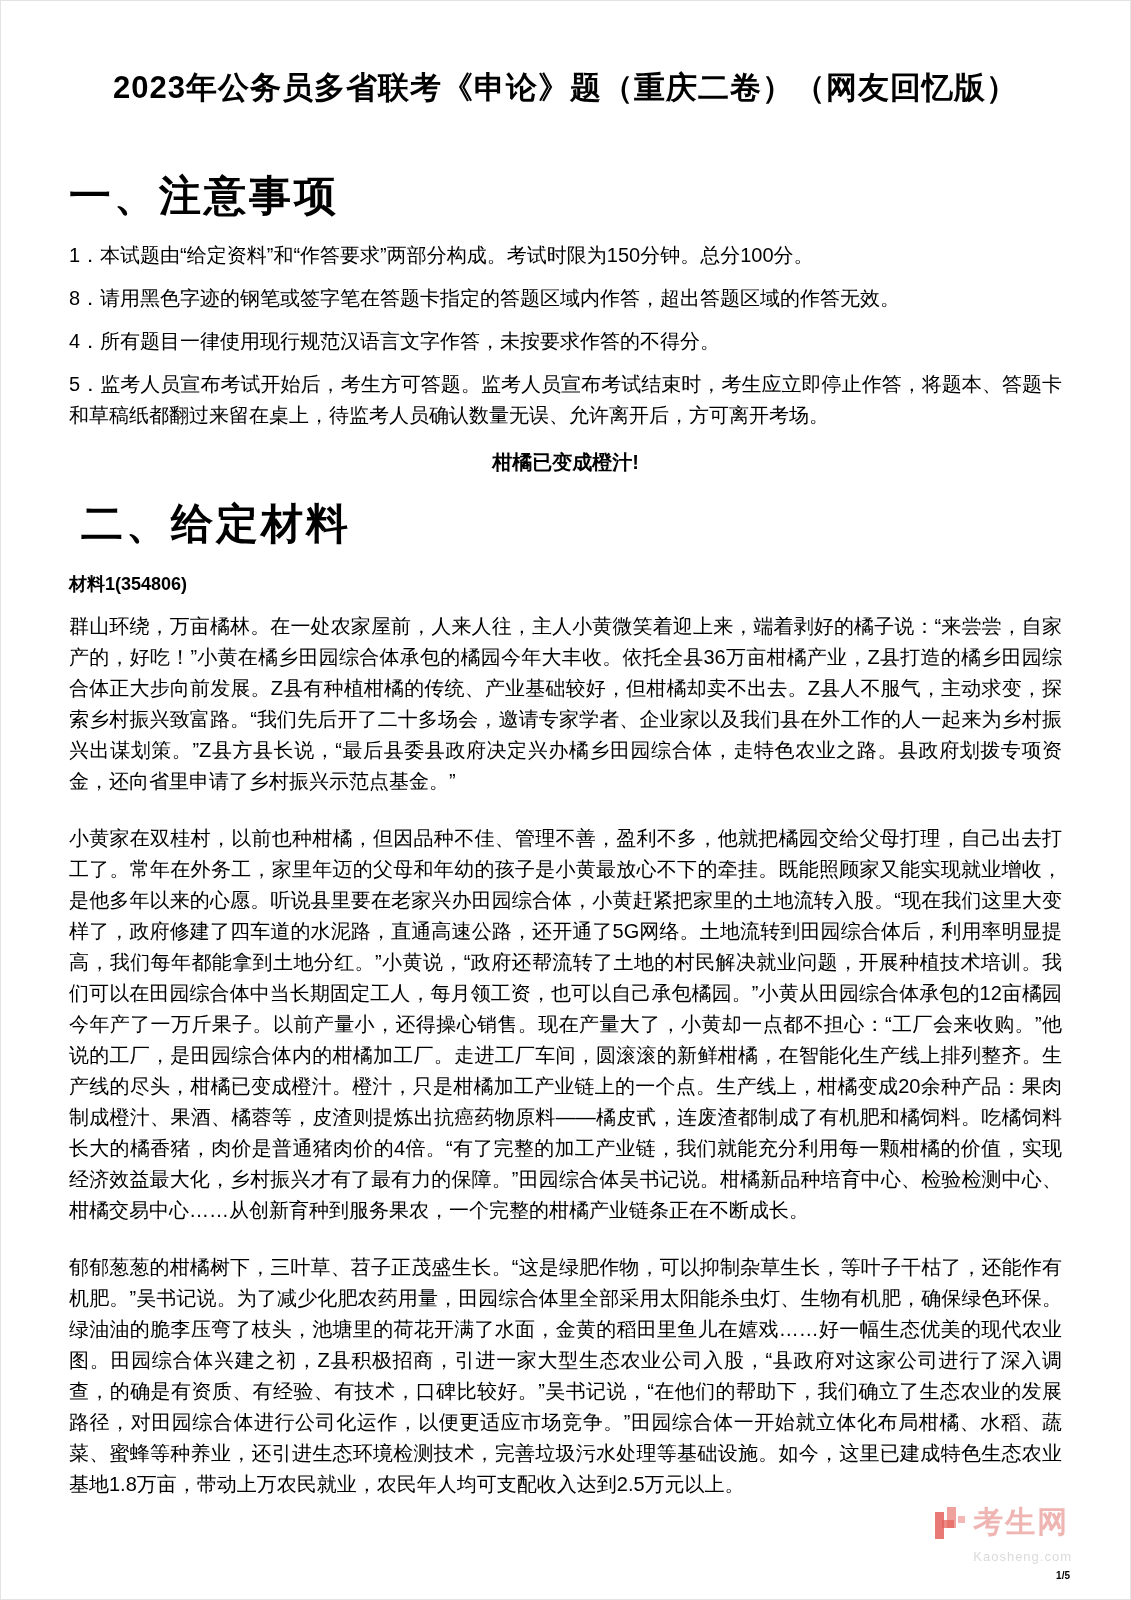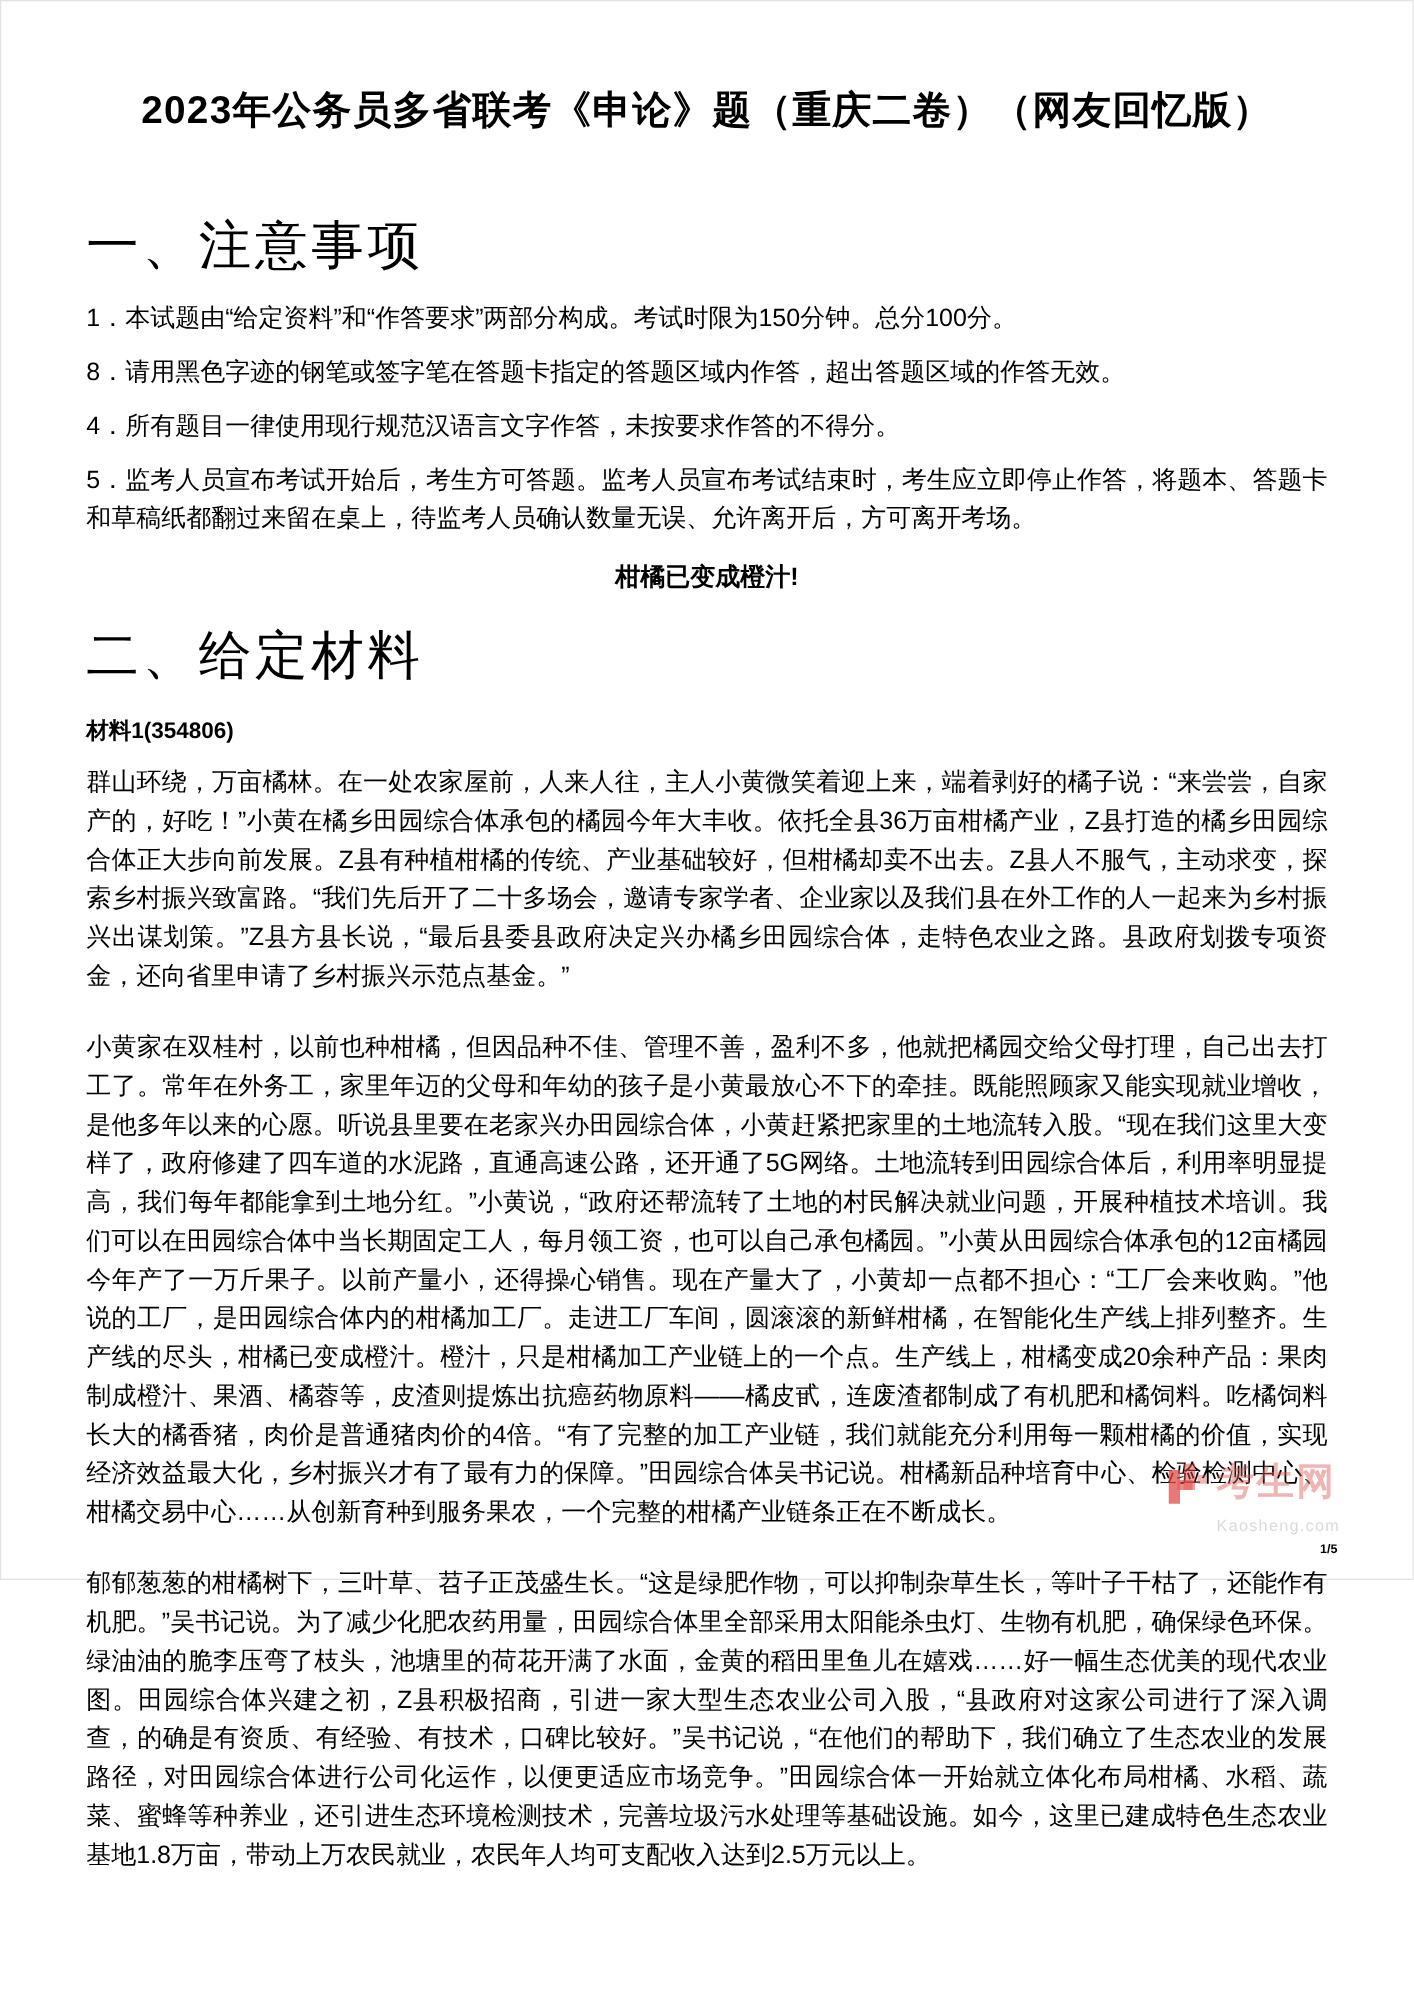--- a/index.html
+++ b/index.html
@@ -7,42 +7,42 @@
   body {
     width: 1131px;
     height: 1600px;
     position: relative;
     font-family: "Liberation Sans", "DejaVu Sans", sans-serif;
     color: var(--text-color, #000000);
     overflow: hidden;
   }
   .page {
     width: 1131px;
-    height: 1264px;
+    height: 1600px;
     background: var(--page-bg, #ffffff);
     border: 1px solid #e3e3e3;
     padding: 48px 68px 0 68px;
     position: relative;
   }
   .doc-title {
     font-size: 31px;
     font-weight: bold;
     text-align: center;
     margin-top: 20px;
     letter-spacing: 1px;
     line-height: 1.25;
   }
   .section-heading {
     font-size: 42px;
-    font-weight: normal;
+    font-weight: bold;
     margin-top: 62px;
     letter-spacing: 3px;
     line-height: 1.25;
   }
-  .section-heading.second { margin-top: 20px; }
+  .section-heading.second { margin-top: 20px; margin-left: 12px; }
   .body-text {
     font-size: 20px;
     line-height: 31px;
     text-align: justify;
     margin-top: 12px;
     word-break: break-all;
   }
   .notice-item.first { margin-top: 18px; }
   .warning-text {
     font-size: 20px;

